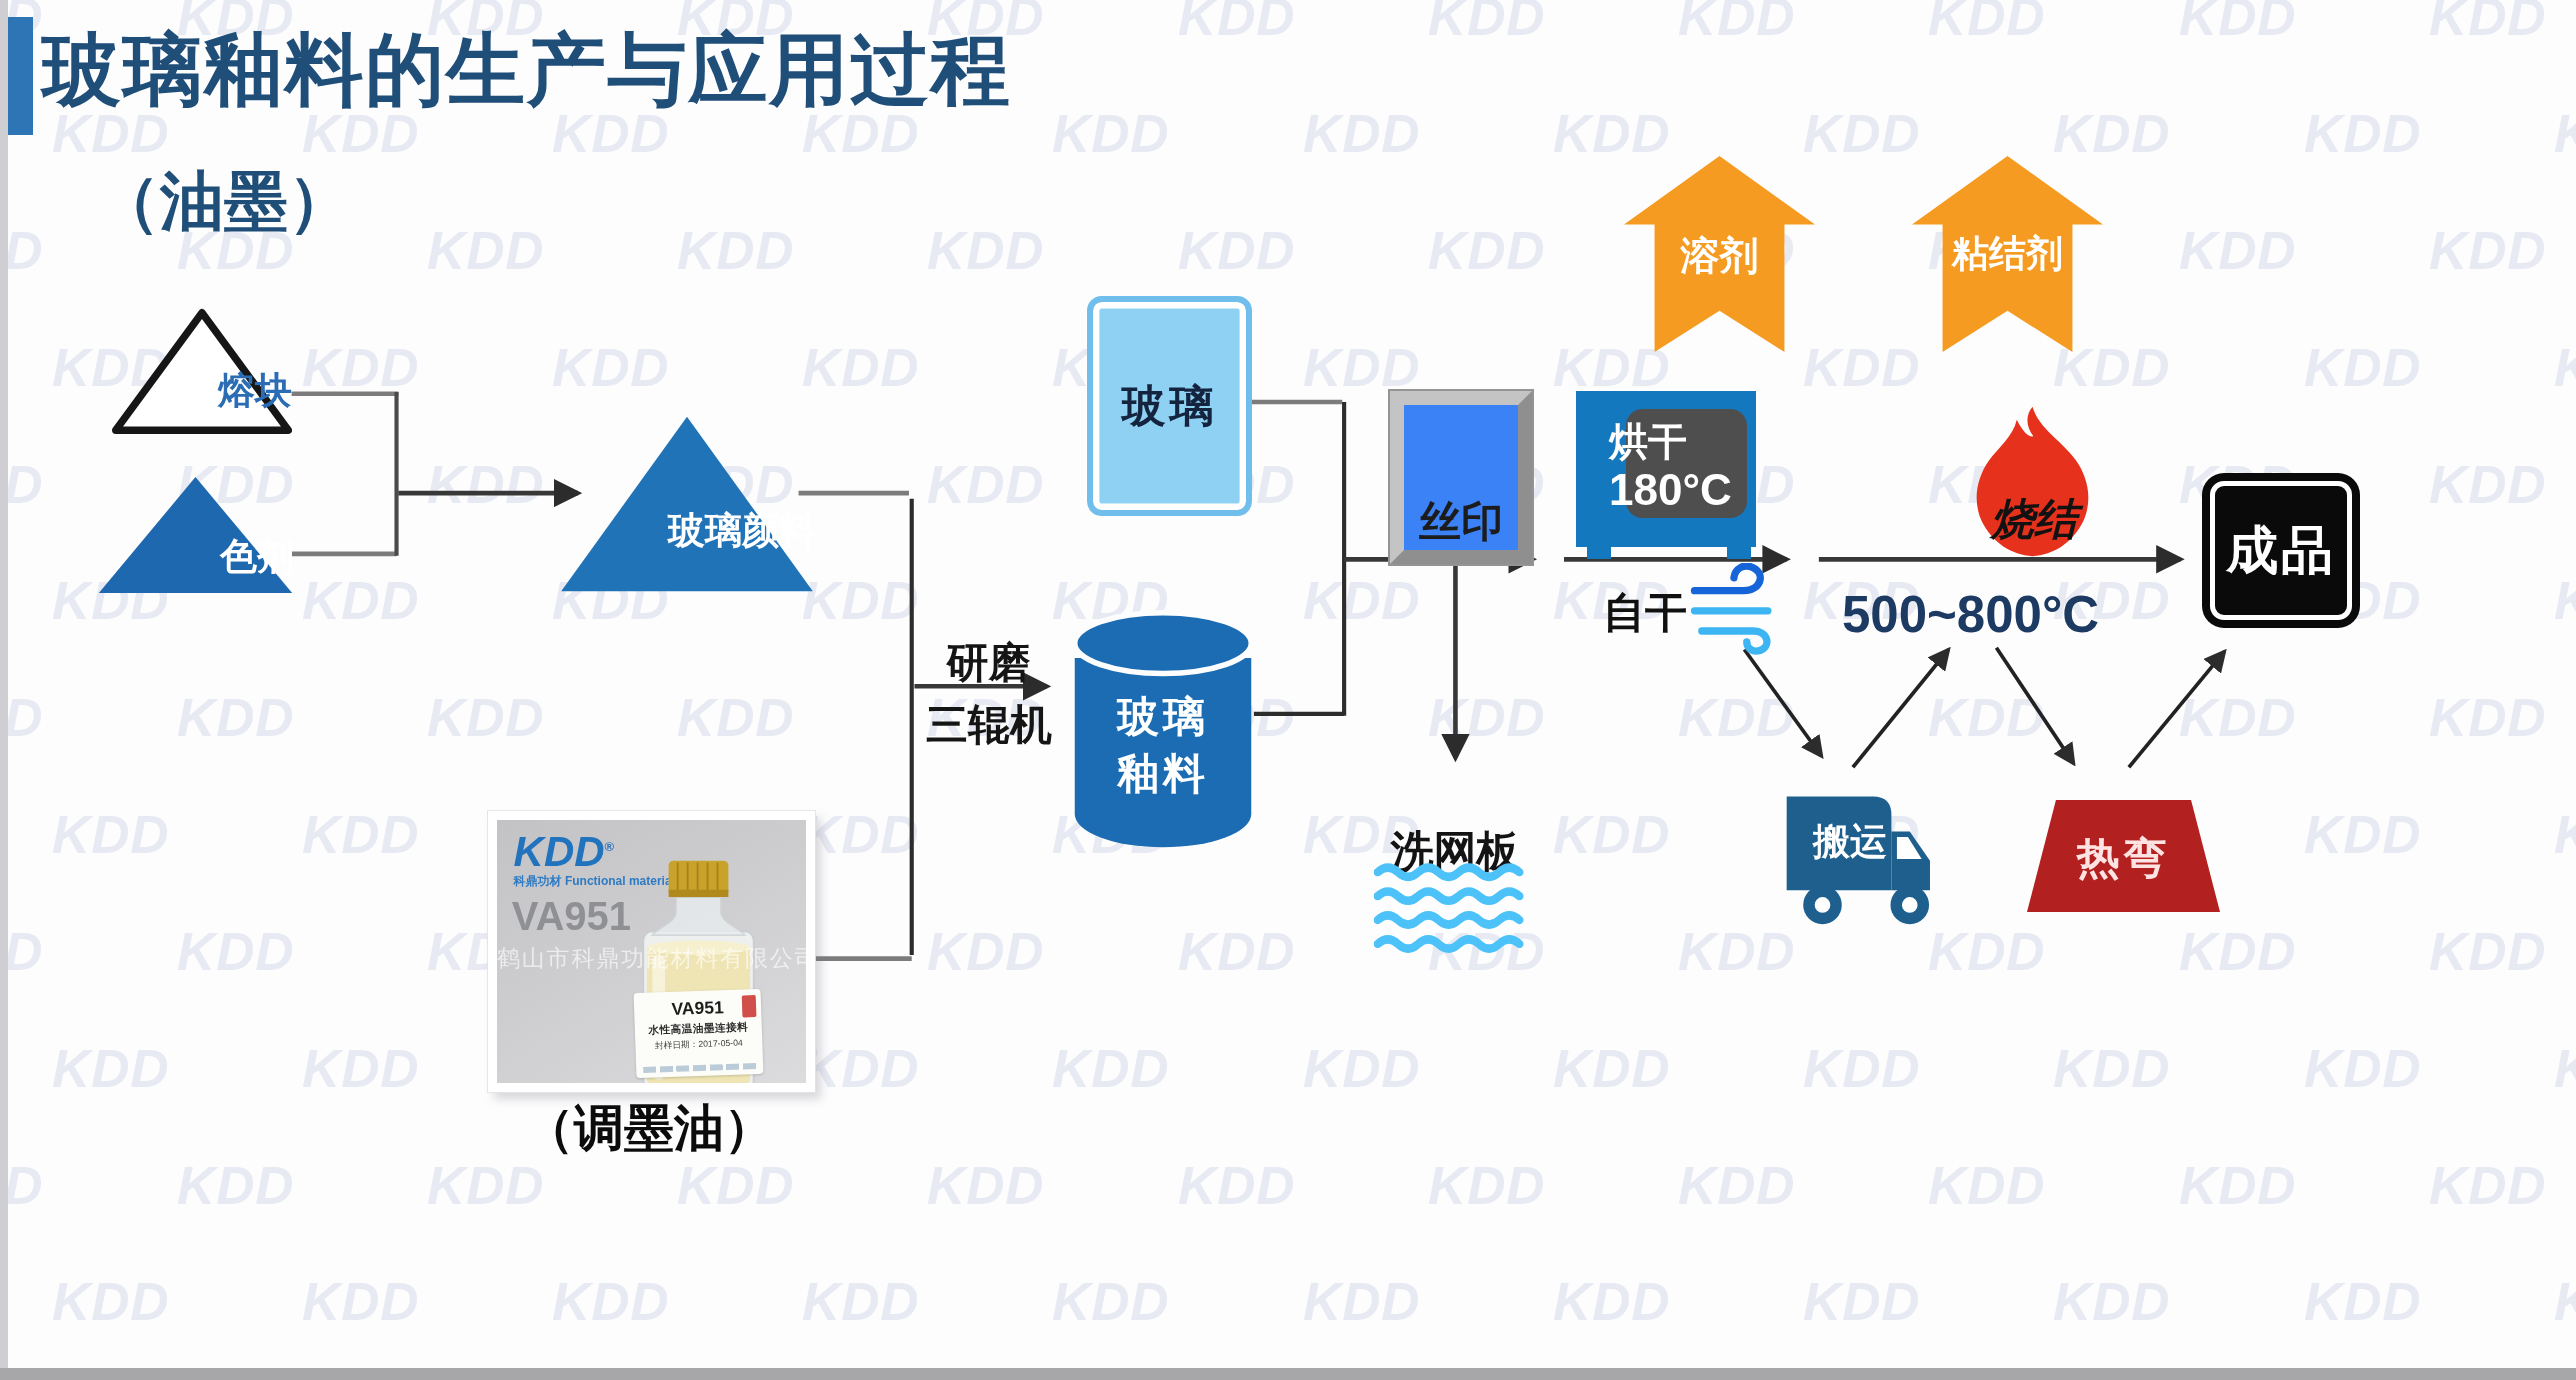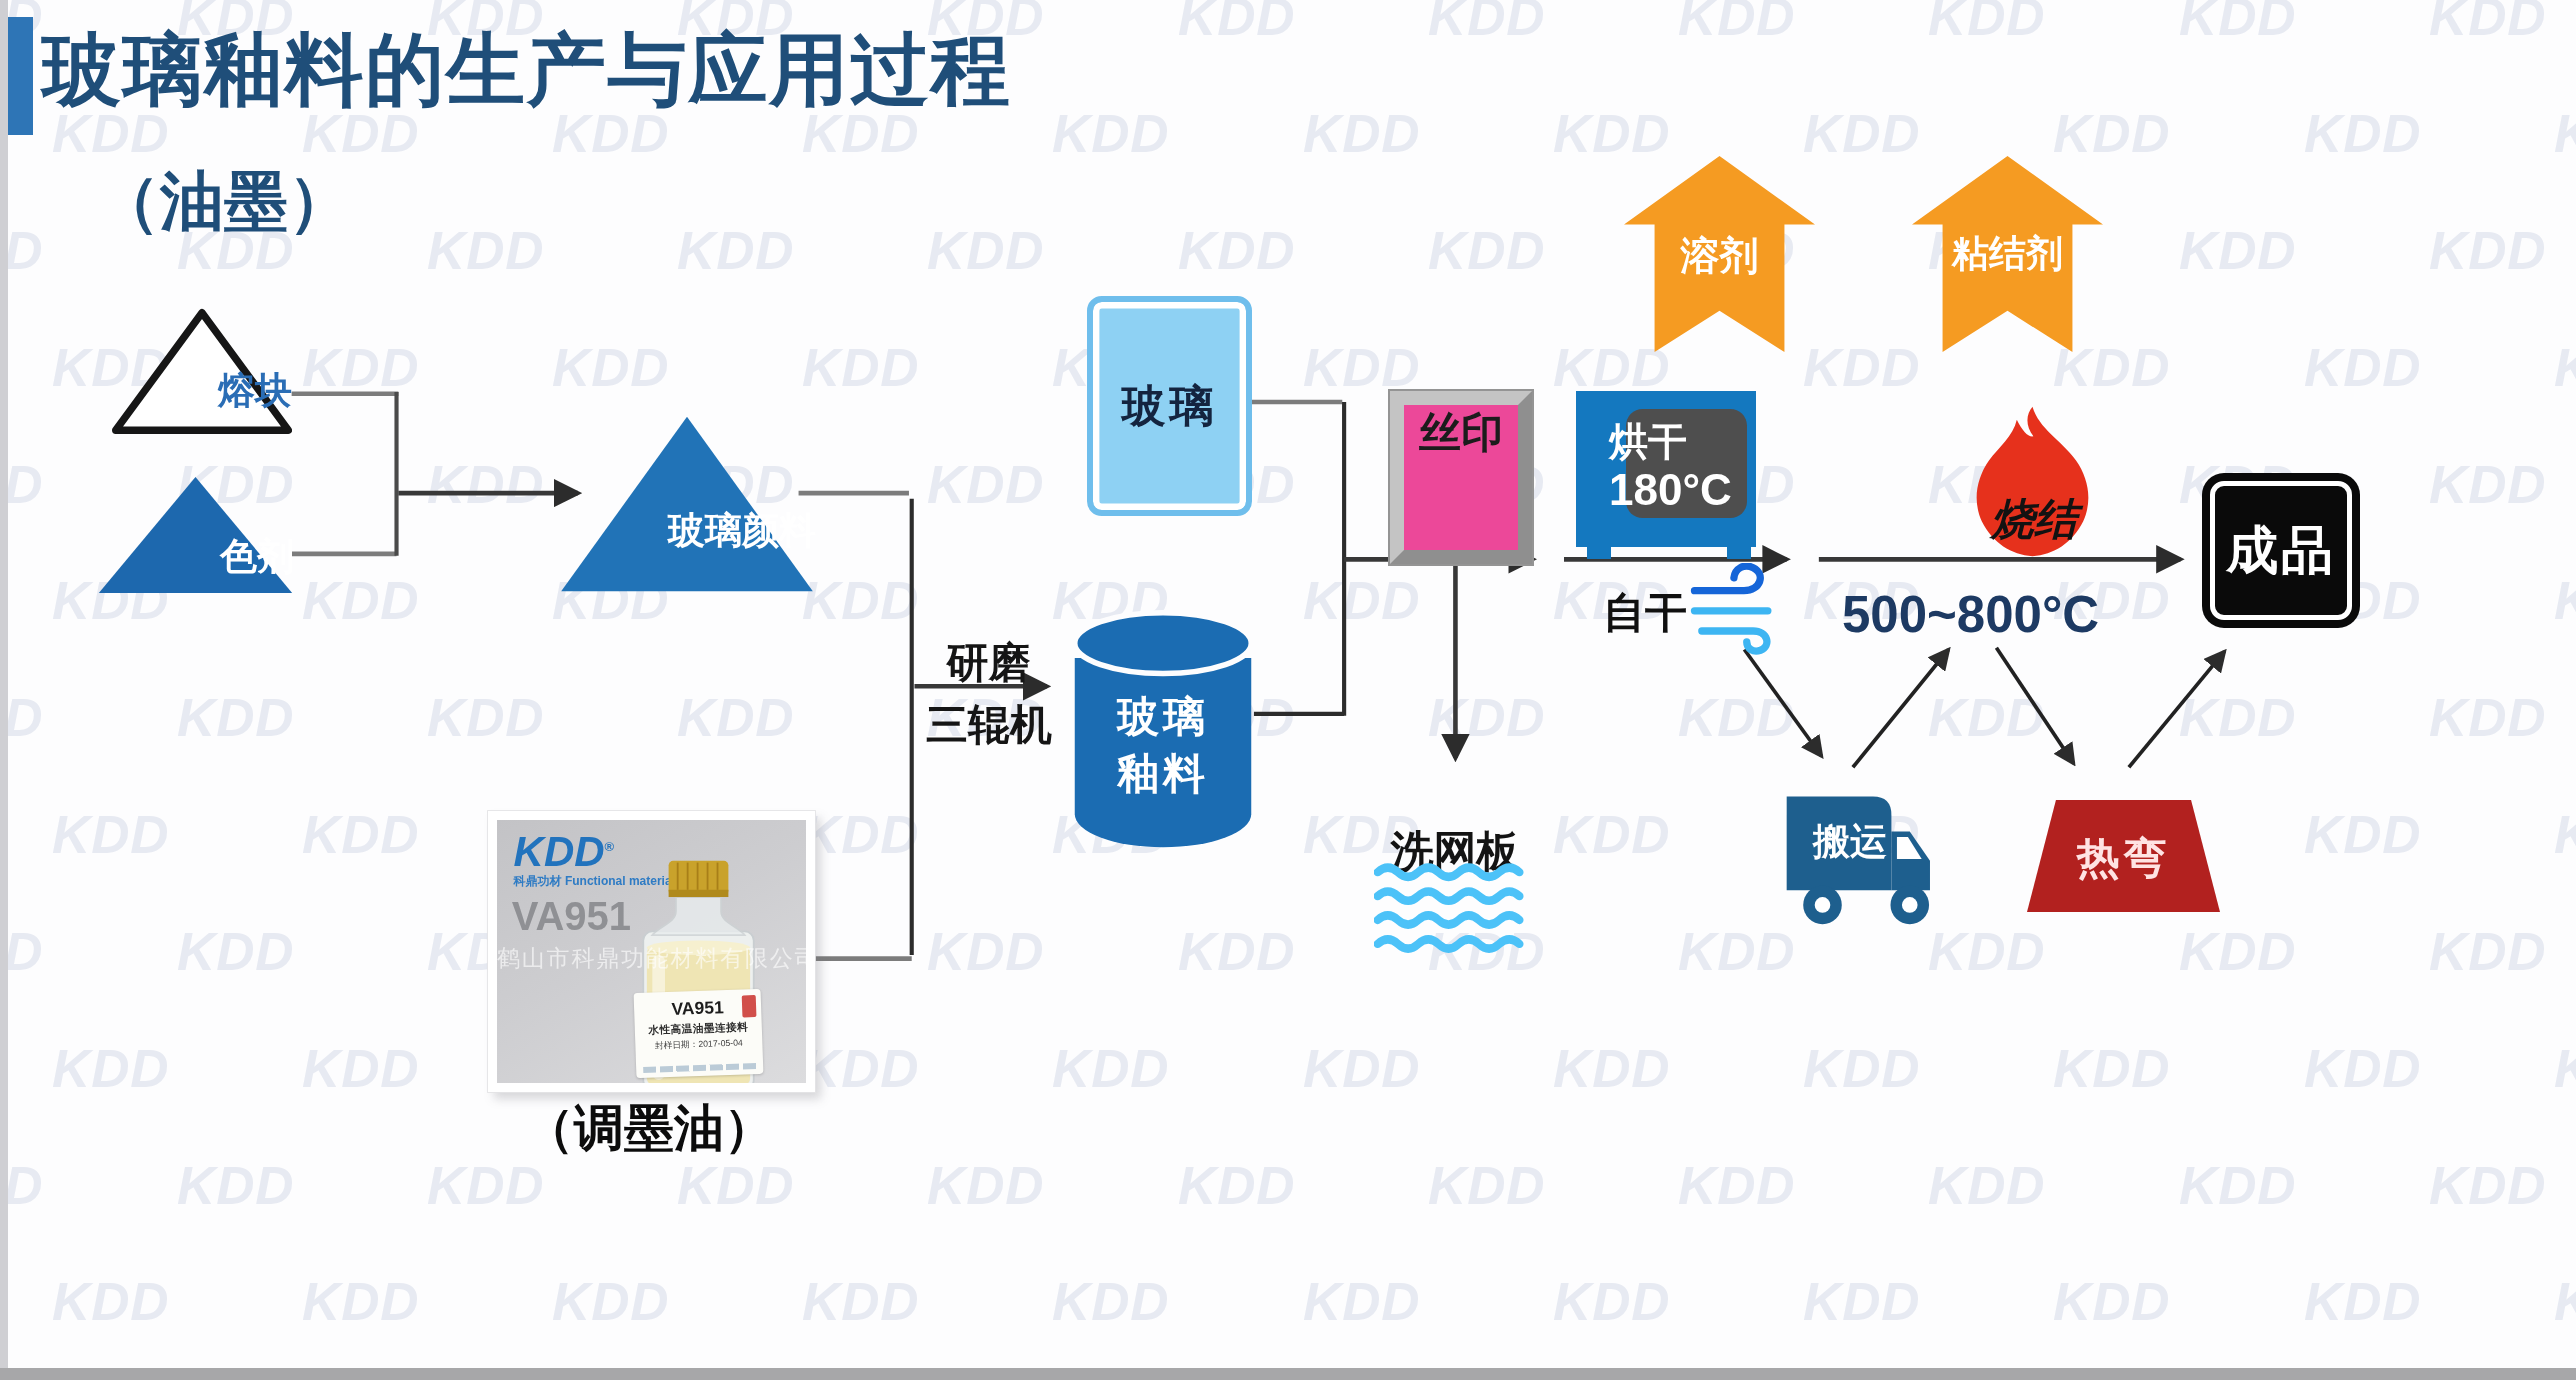--- a/index.html
+++ b/index.html
@@ -39,23 +39,23 @@
   
   .cyl{position:absolute;left:1072px;top:610px;width:182px;height:241px;z-index:2;}
   .cyl .t1{position:absolute;top:79px;width:100%;text-align:center;font-size:42px;font-weight:800;color:#fff;letter-spacing:3.7px;}
   .cyl .t2{position:absolute;top:136px;width:100%;text-align:center;font-size:42px;font-weight:800;color:#fff;letter-spacing:3.7px;}
 
   
   .grind{left:914px;top:635px;width:149px;text-align:center;font-size:42px;font-weight:800;color:#151515;}
   .mill{left:907px;top:697px;width:164px;text-align:center;font-size:42px;font-weight:800;color:#151515;}
 
   
-  .silk{position:absolute;left:1390px;top:391px;width:114px;height:145px;background:#ec4899;
+  .silk{position:absolute;left:1390px;top:391px;width:114px;height:145px;background:#3b82f6;
         border:14.7px solid;border-color:#c4c4c4 #8f8f8f #8f8f8f #c4c4c4;outline:2.8px solid #949494;
-        display:flex;align-items:flex-start;justify-content:center;z-index:2;}
+        display:flex;align-items:flex-end;justify-content:center;z-index:2;}
   .silk div{font-size:42px;font-weight:800;color:#1c1c1c;}
 
   
   .oven{position:absolute;left:1576px;top:391px;width:180px;height:156px;background:#1478bf;z-index:2;}
   .oven .screen{position:absolute;right:9.2px;top:18.4px;width:121px;height:109px;background:#4e4e4e;border-radius:16.6px;}
   .oven .foot{position:absolute;bottom:-12px;width:24px;height:12px;background:#1478bf;}
   .oven .foot.l{left:11px;} .oven .foot.r{left:151px;}
   .oven .txt{position:absolute;left:33px;top:29px;color:#fff;font-weight:800;line-height:1.15;}
   .oven .txt .a{font-size:39px;} .oven .txt .b{font-size:44px;}
 

